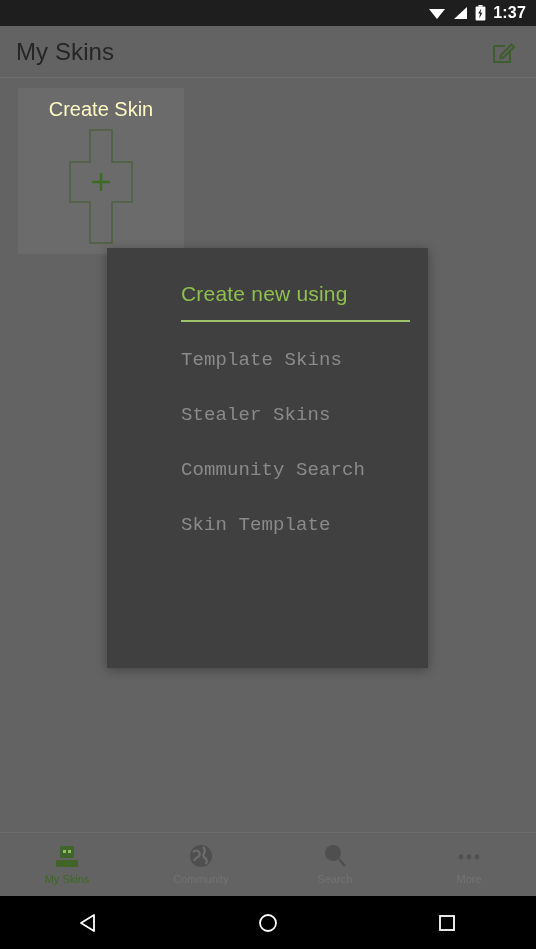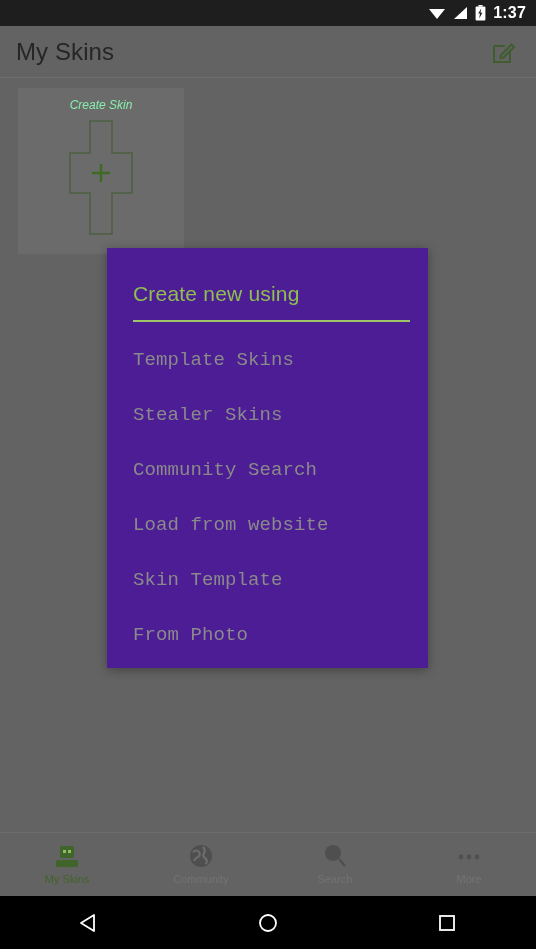--- a/index.html
+++ b/index.html
@@ -37,21 +37,21 @@
 
   
   #content { position:absolute; top:78px; left:0; width:536px; height:754px; background:#636363; }
 
   #create-skin-card {
     position:absolute; left:18px; top:10px; width:166px; height:166px;
     background:#6b6b6b;
     display:flex; flex-direction:column; align-items:center;
     padding-top:10px;
   }
-  #create-skin-label { color:#86efac; font-size:12px;font-style:italic; }
+  #create-skin-label { color:#fef9c3; font-size:20px; }
   #create-skin-shape { margin-top:8px; }
 
   
   #bottom-nav {
     position:absolute; top:832px; left:0; width:536px; height:64px;
     background:#636363;
     border-top:1px solid #6e6e6e;
     display:flex;
   }
   .nav-item {
@@ -68,22 +68,23 @@
     position:absolute; top:896px; left:0; width:536px; height:53px;
     background:#000;
     display:flex; align-items:center; justify-content:space-around;
   }
   .sys-btn { width:60px; height:40px; display:flex; align-items:center; justify-content:center; }
 
   
   #scrim { position:absolute; top:0; left:0; width:536px; height:896px; background:rgba(0,0,0,0); }
   #dialog {
     position:absolute; left:107px; top:248px; width:321px; height:420px;
-    background:#4c1d95;
+    background:#404040;
     box-shadow:0 2px 10px rgba(0,0,0,0.32);
+    padding-left:48px;
   }
   #dialog-title-wrap { padding:34px 0 0 26px; }
   #dialog-title { color:#8fbf4e; font-size:21px; letter-spacing:0.2px; }
   #dialog-divider { margin:14px 18px 0 26px; height:2px; background:#9ec46a; }
   #dialog-list { padding-top:10px;font-family:Liberation Mono, monospace; }
   .dialog-item {
     height:55px; display:flex; align-items:center;
     padding-left:26px;
     color:#8a8a8a; font-size:19px; letter-spacing:0.1px;
   }
@@ -189,23 +190,21 @@
 
   <div id="dialog">
     <div id="dialog-title-wrap">
       <span id="dialog-title">Create new using</span>
     </div>
     <div id="dialog-divider"></div>
     <div id="dialog-list">
       <div class="dialog-item">Template Skins</div>
       <div class="dialog-item">Stealer Skins</div>
       <div class="dialog-item">Community Search</div>
-      <div class="dialog-item">Load from website</div>
       <div class="dialog-item">Skin Template</div>
-      <div class="dialog-item">From Photo</div>
     </div>
   </div>
 
   <div id="android-nav">
     <span class="sys-btn">
       <svg width="22" height="22" viewBox="0 0 22 22">
           <polygon points="16,3 16,19 3,11" fill="none" stroke="#ffffff" stroke-width="1.8" stroke-linejoin="round"></polygon>
         </svg>
     </span>
     <span class="sys-btn">

